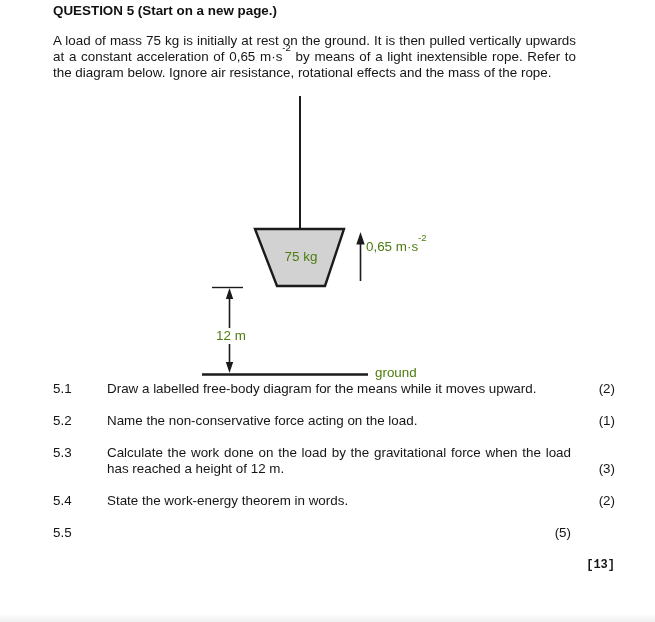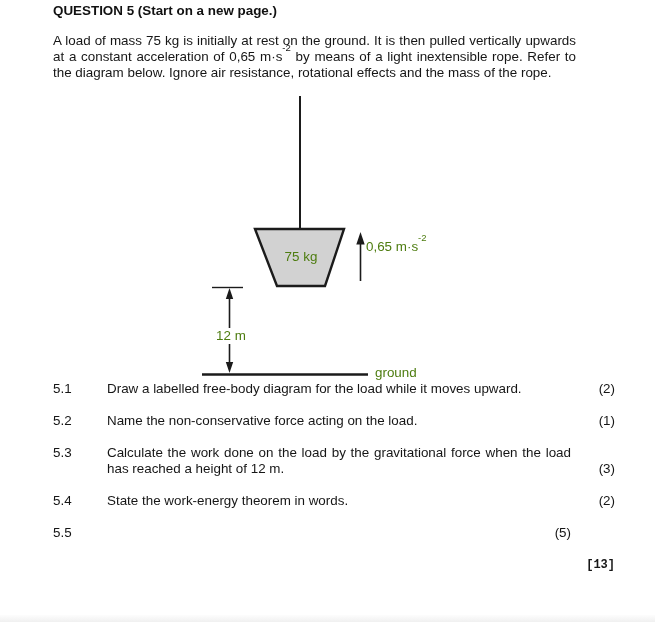--- a/index.html
+++ b/index.html
@@ -123,21 +123,21 @@
     <div class="dlabel mass-label">75 kg</div>
     <div class="dlabel accel-label"><span>0,65 m·s</span><sup class="sci">-2</sup></div>
     <div class="dlabel height-label">12 m</div>
     <div class="dlabel ground-label">ground</div>
   </div>
 
   <div class="questions">
 
     <div class="qrow">
       <div class="qnum">5.1</div>
-      <div class="qtext">Draw a labelled free-body diagram for the load while it moves upward.</div>
+      <div class="qtext">Draw a labelled free-body diagram for the means while it moves upward.</div>
       <div class="qmark">(2)</div>
     </div>
 
     <div class="qrow">
       <div class="qnum">5.2</div>
       <div class="qtext">Name the non-conservative force acting on the load.</div>
       <div class="qmark">(1)</div>
     </div>
 
     <div class="qrow">

